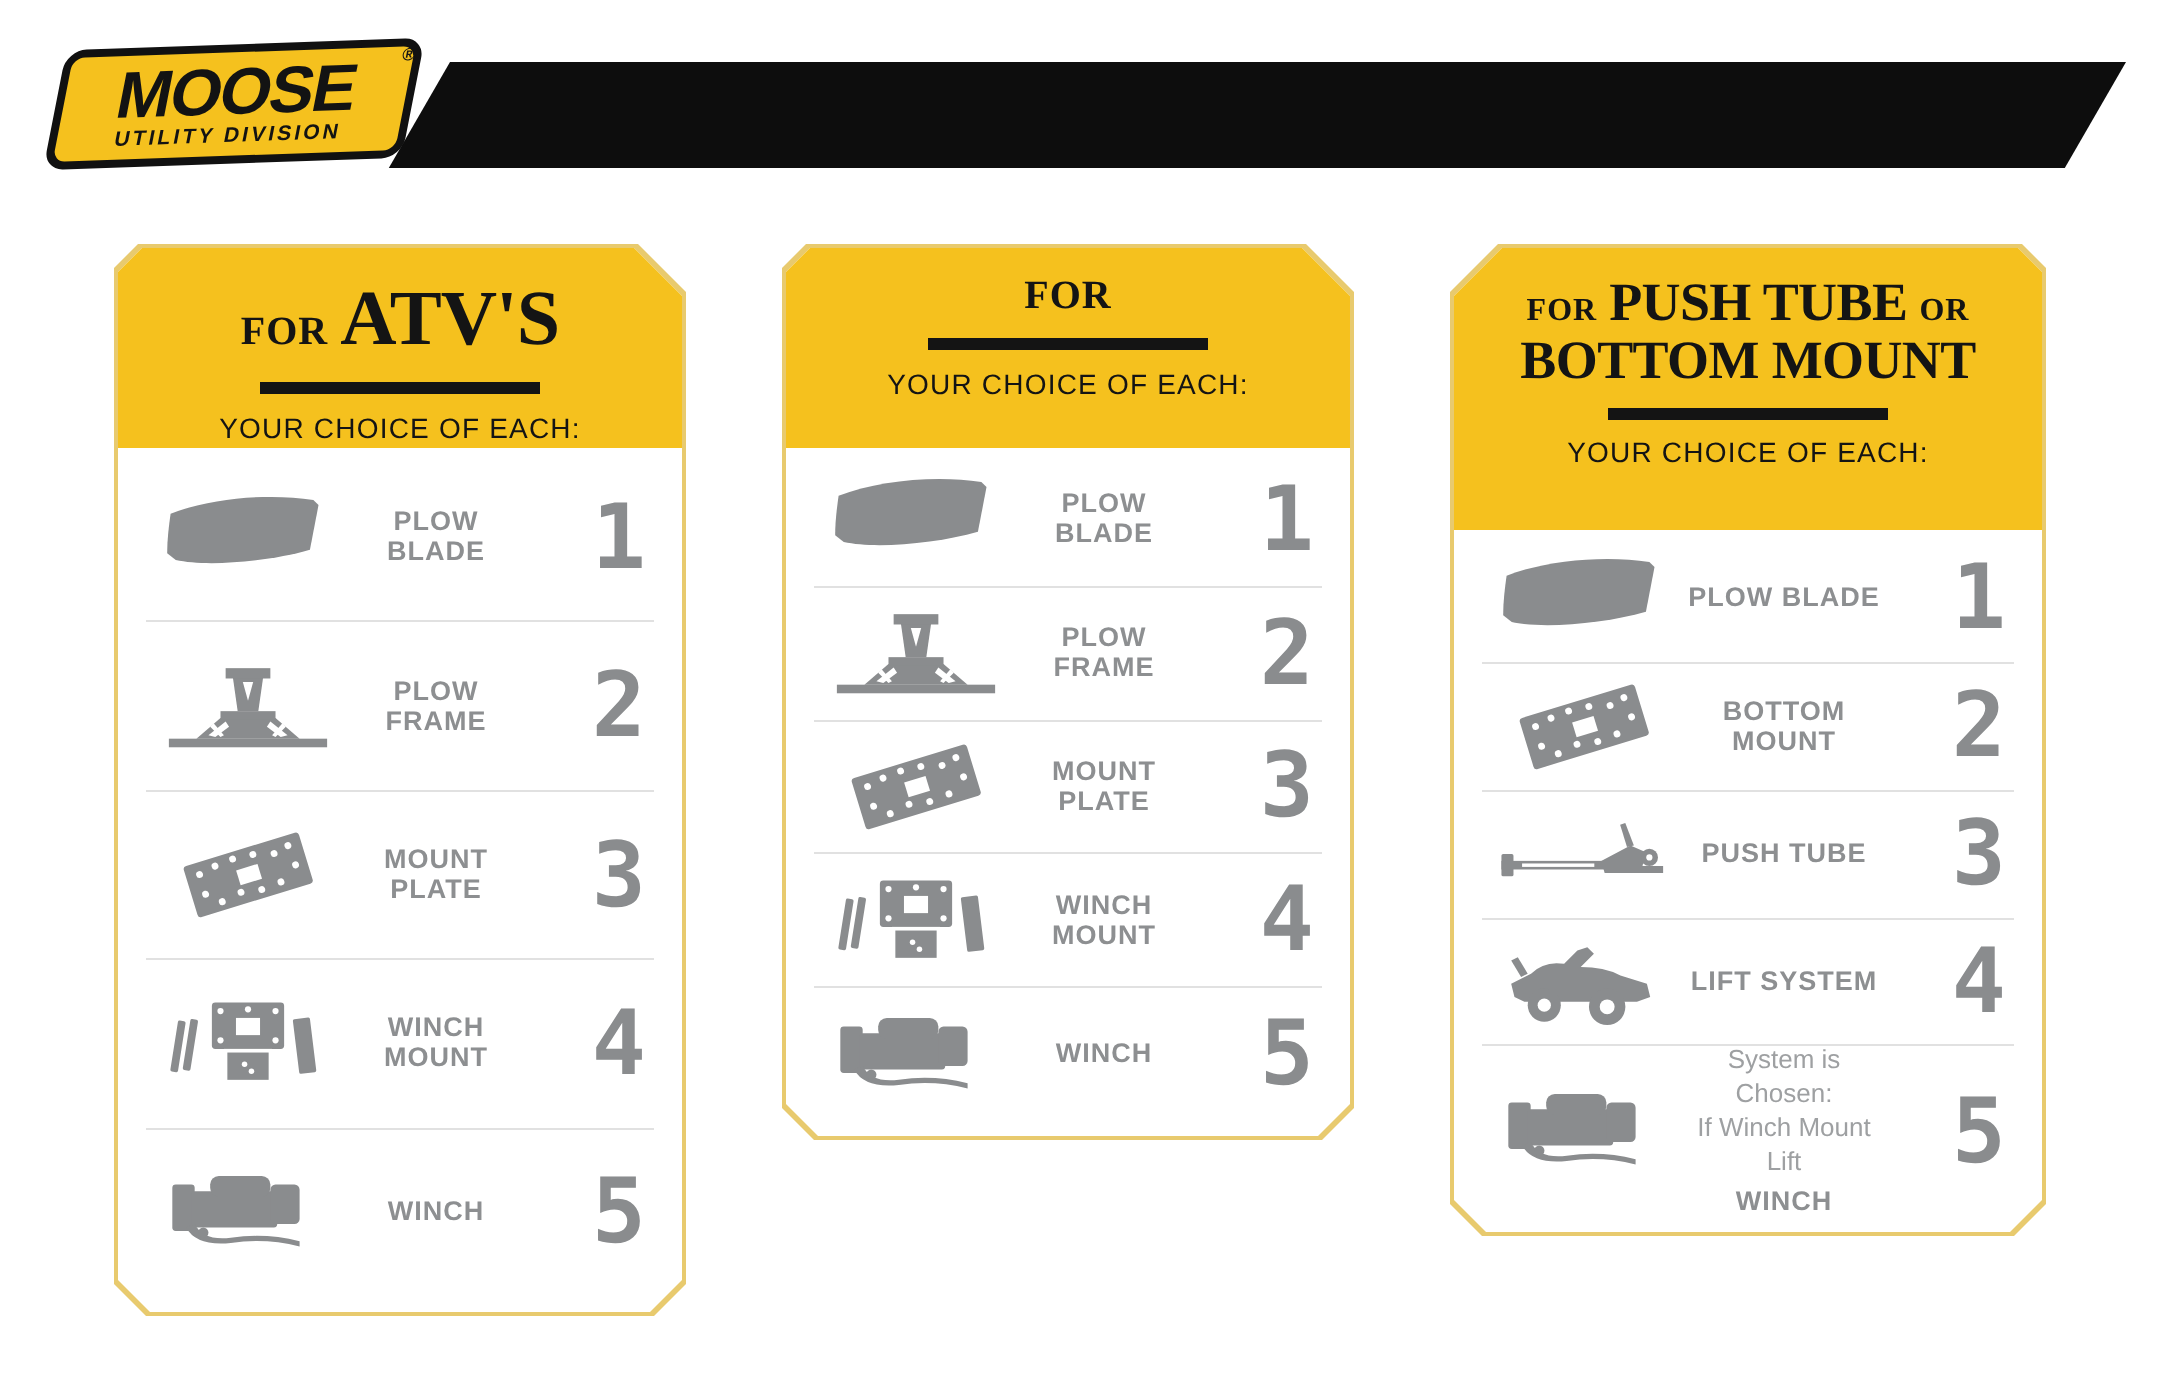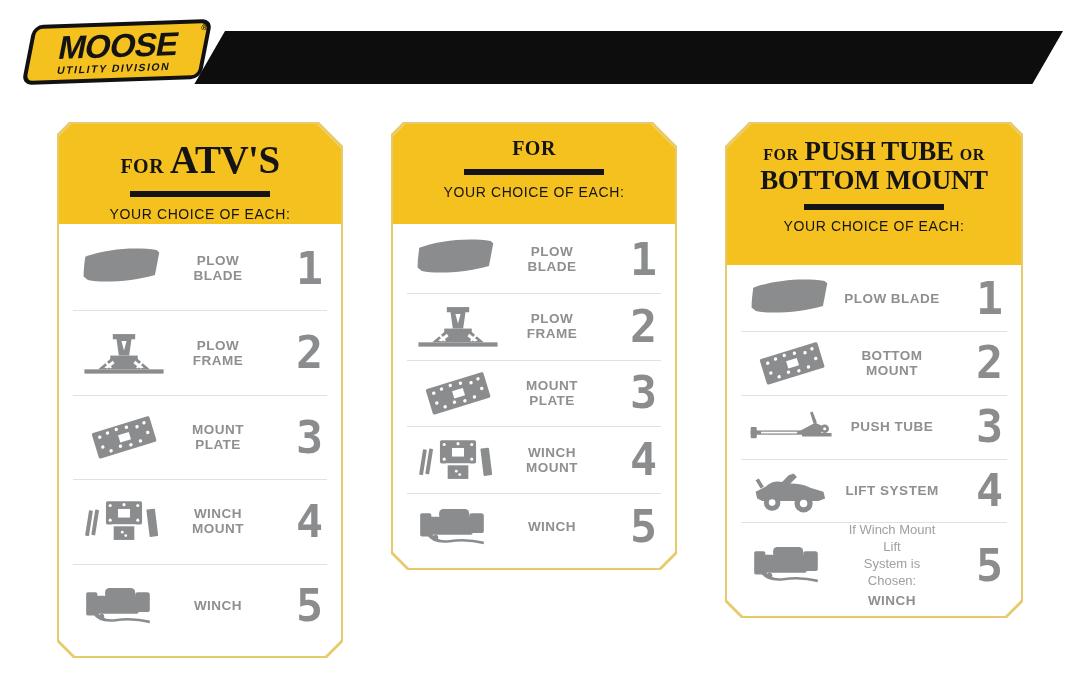--- a/index.html
+++ b/index.html
@@ -412,22 +412,22 @@
               <svg viewBox="0 0 100 54">
                 <rect x="6" y="11" width="13" height="27" rx="2"></rect>
                 <rect x="17" y="15" width="50" height="21" rx="2"></rect>
                 <rect x="28" y="6" width="35" height="12" rx="5"></rect>
                 <rect x="63" y="11" width="17" height="23" rx="3"></rect>
                 <path d="M14 36 Q20 47 40 45 Q60 42 80 47 L80 44 Q60 39 40 42 Q24 44 19 34 Z"></path>
                 <circle cx="24" cy="39" r="3"></circle>
               </svg>
             </span>
           <span class="labelwrap">
+            <span class="pnote">System is Chosen:</span>
             <span class="pnote">If Winch Mount Lift</span>
-            <span class="pnote">System is Chosen:</span>
             <span class="plabel">WINCH</span>
           </span>
           <span class="pnum">5</span>
         </div>
       </div>
     </div>
   </div>
 
 </div>
 

